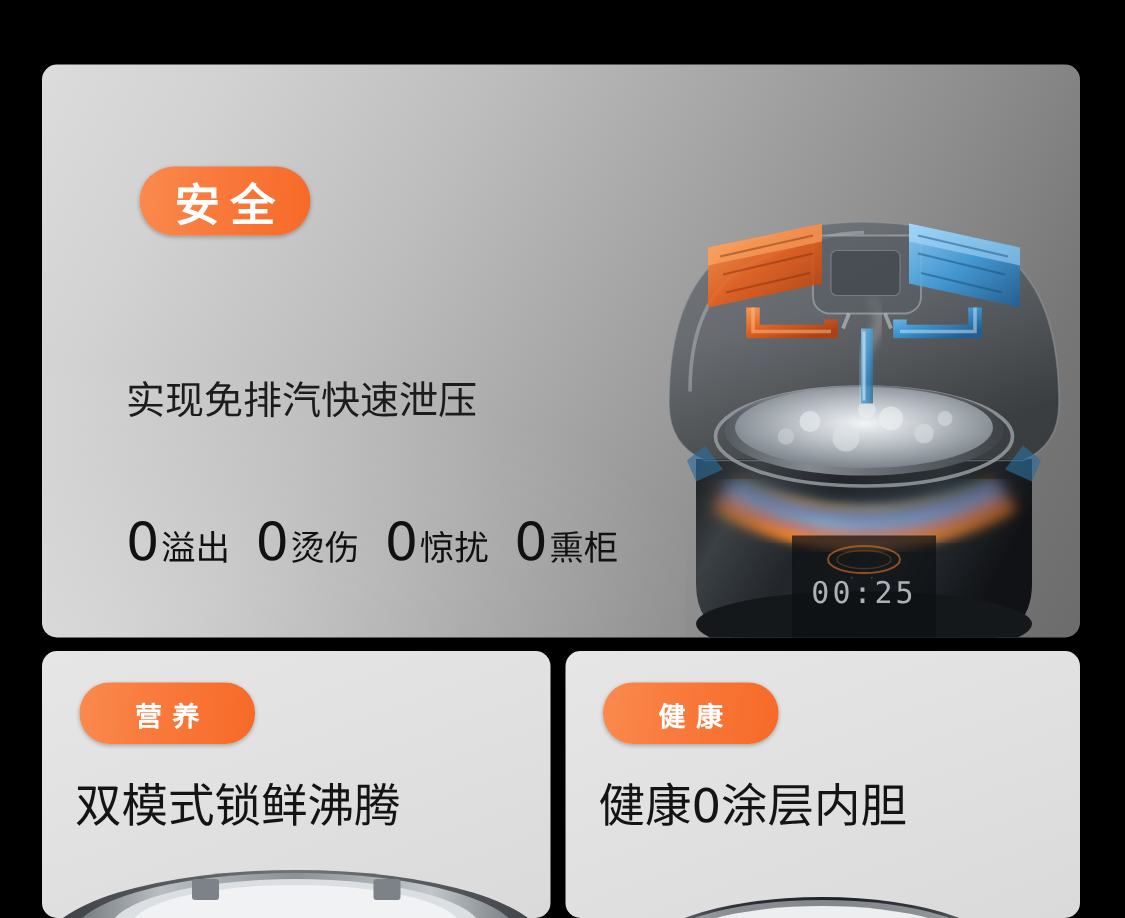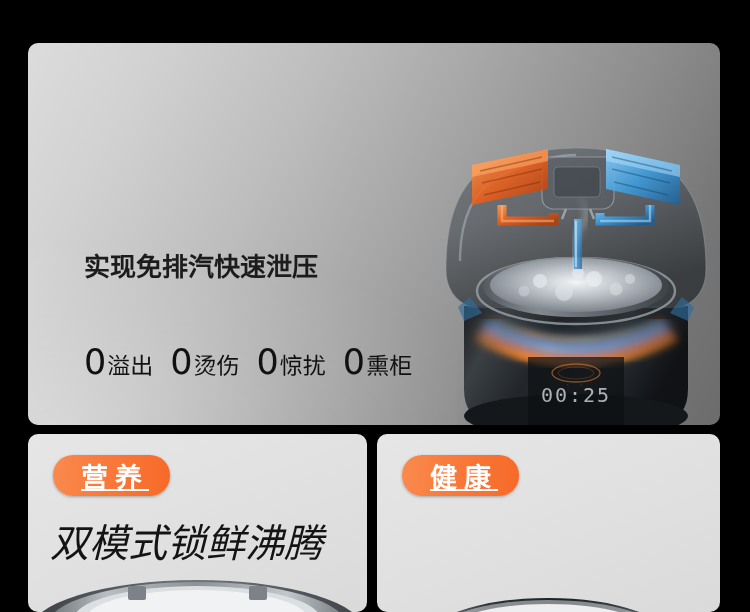--- a/index.html
+++ b/index.html
@@ -88,42 +88,41 @@
     width: 114px;
     height: 46px;
     font-size: 30px;
     border-radius: 23px;
   }
   .badge-sub {
     left: 53px;
     top: 455px;
     width: 117px;
     height: 41px;
-    font-size: 27px;
+    font-size: 18px;
     border-radius: 20px;
-    text-decoration: underline;
   }
   .badge-sub-right { left: 402px; text-align: right; }
 
   
   .txt { position: absolute; z-index: 6; color: #1a1a1a; white-space: nowrap; }
 
   .headline-main {
     left: 55px;
     top: 148px;
     font-size: 37px;
     font-weight: 500;
     letter-spacing: 0px;
     color: #141414;
   }
   .subhead-main {
     left: 56px;
     top: 203px;
     font-size: 26px;
-    font-weight: 700;
+    font-weight: 400;
     color: #1c1c1c;
   }
 
   
   .zero-row {
     position: absolute;
     left: 56px;
     top: 272px;
     display: flex;
     align-items: baseline;
@@ -144,24 +143,23 @@
   .zero-label {
     font-size: 23px;
     font-weight: 500;
     line-height: 1;
     margin-left: 1px;
     margin-top: 40px;
   }
 
   .headline-sub {
     top: 512px;
-    font-size: 39px;
+    font-size: 31px;
     font-weight: 500;
     color: #141414;
-    font-style: italic;
   }
 
   
   .product {
     position: absolute;
     left: 396px;
     top: 78px;
     width: 304px;
     height: 325px;
     z-index: 2;
@@ -310,20 +308,21 @@
       </g>
 
       <path d="M104 236 L200 236 L200 306 L104 306 Z" fill="#0e1013" opacity="0.72"></path>
       <ellipse cx="152" cy="252" rx="24" ry="9" fill="none" stroke="#c06a2c" stroke-width="1.3" opacity="0.7"></ellipse>
       <ellipse cx="152" cy="252" rx="18" ry="6" fill="none" stroke="#8a4d20" stroke-width="0.9" opacity="0.5"></ellipse>
       <text x="152" y="281" font-family="'DejaVu Sans Mono', monospace" font-size="20" fill="#cfd4d8" opacity="0.82" text-anchor="middle" letter-spacing="2">00:25</text>
       <text x="152" y="266" font-family="'DejaVu Sans Mono', monospace" font-size="6" fill="#9aa0a5" opacity="0.55" text-anchor="middle" letter-spacing="3">· ·</text>
     </svg>
   </div>
 
+  <div class="badge badge-main">安全</div>
 
   <div class="txt subhead-main">实现免排汽快速泄压</div>
 
   <div class="zero-row">
     <span class="zero-item">
       <span class="zero-num">0</span>
       <span class="zero-label">溢出</span>
     </span>
     <span class="zero-item">
       <span class="zero-num">0</span>
@@ -382,13 +381,14 @@
           <stop offset="100%" stop-color="#9aa0a6"></stop>
         </linearGradient>
       </defs>
       <ellipse cx="171" cy="96" rx="125" ry="44" fill="url(#potG2)"></ellipse>
       <ellipse cx="171" cy="90" rx="114" ry="36" fill="#d7dadd" opacity="0.55"></ellipse>
       <ellipse cx="171" cy="88" rx="104" ry="30" fill="#eceeef"></ellipse>
     </svg>
   </div>
 
   <div class="badge badge-sub badge-sub-right" style="left:25px; top:21px;">健康</div>
+  <div class="txt headline-sub" style="left:22px; top:78px;">健康0涂层内胆</div>
 </div>
 
 </body></html>

